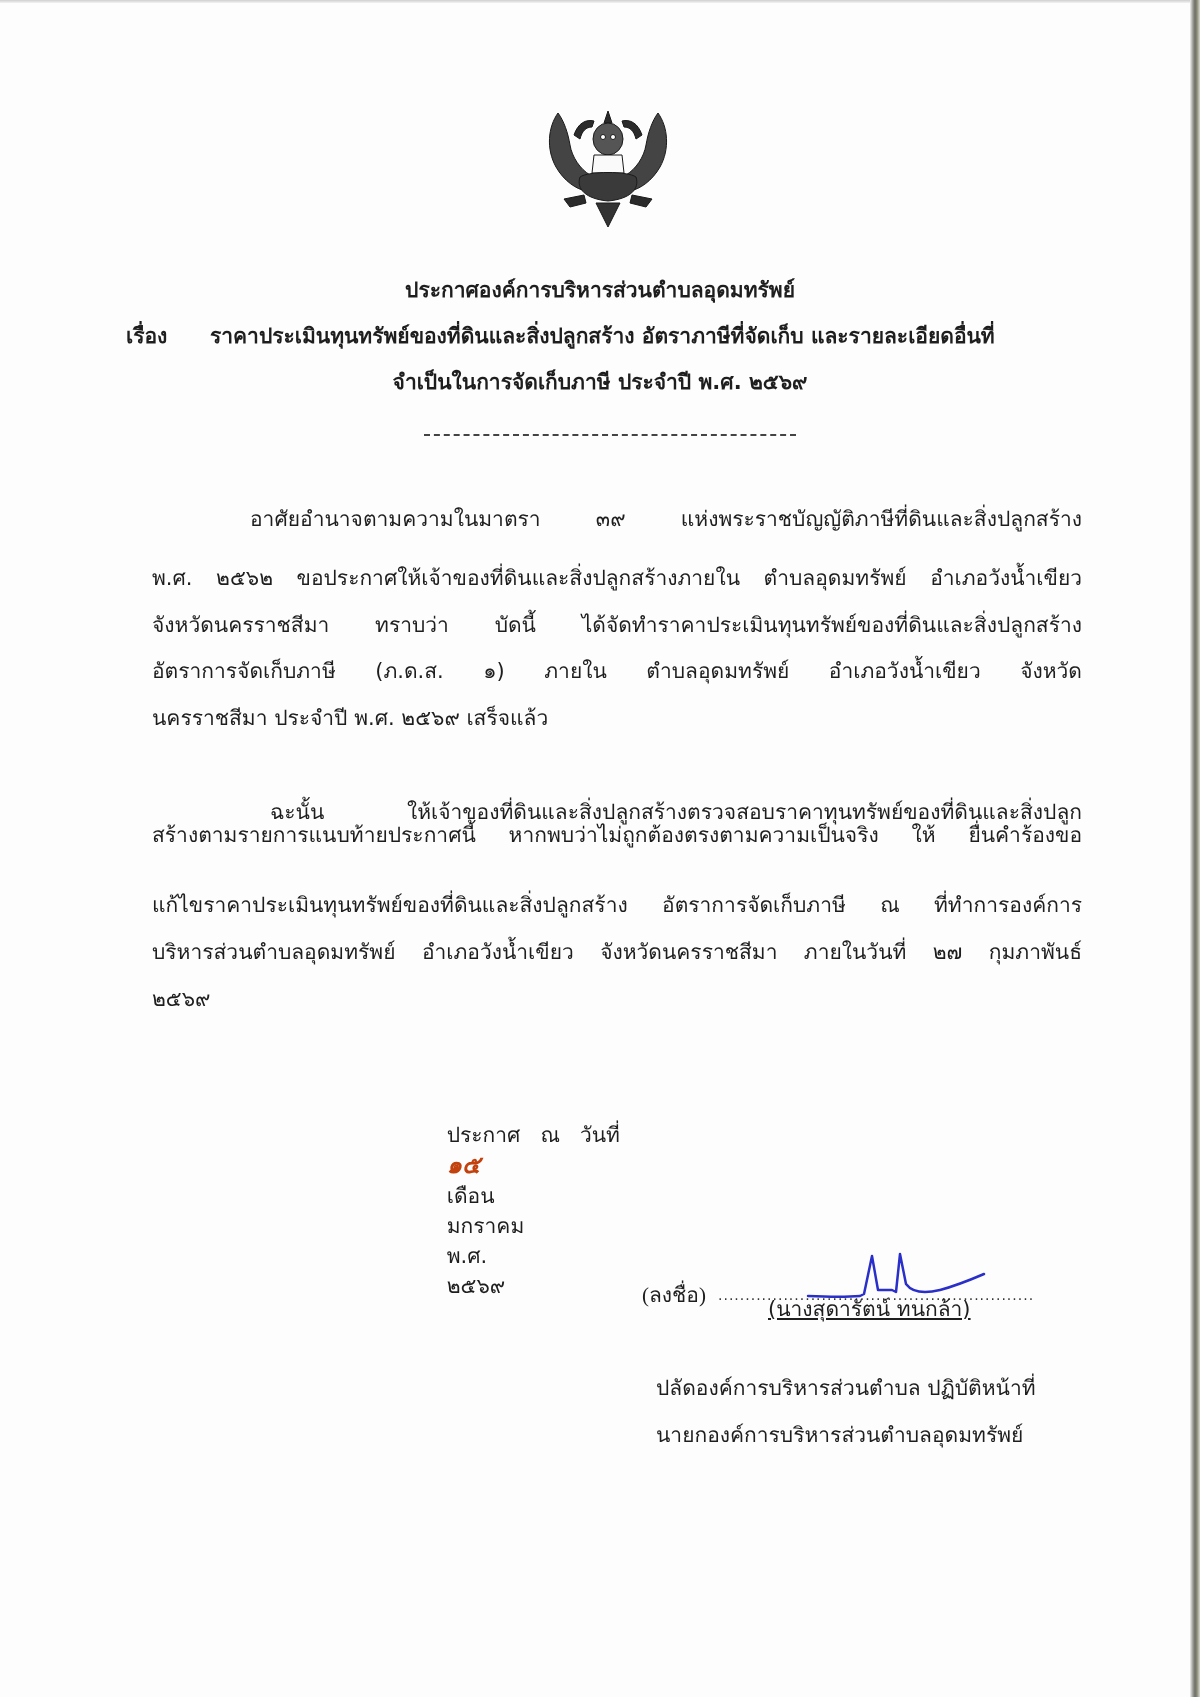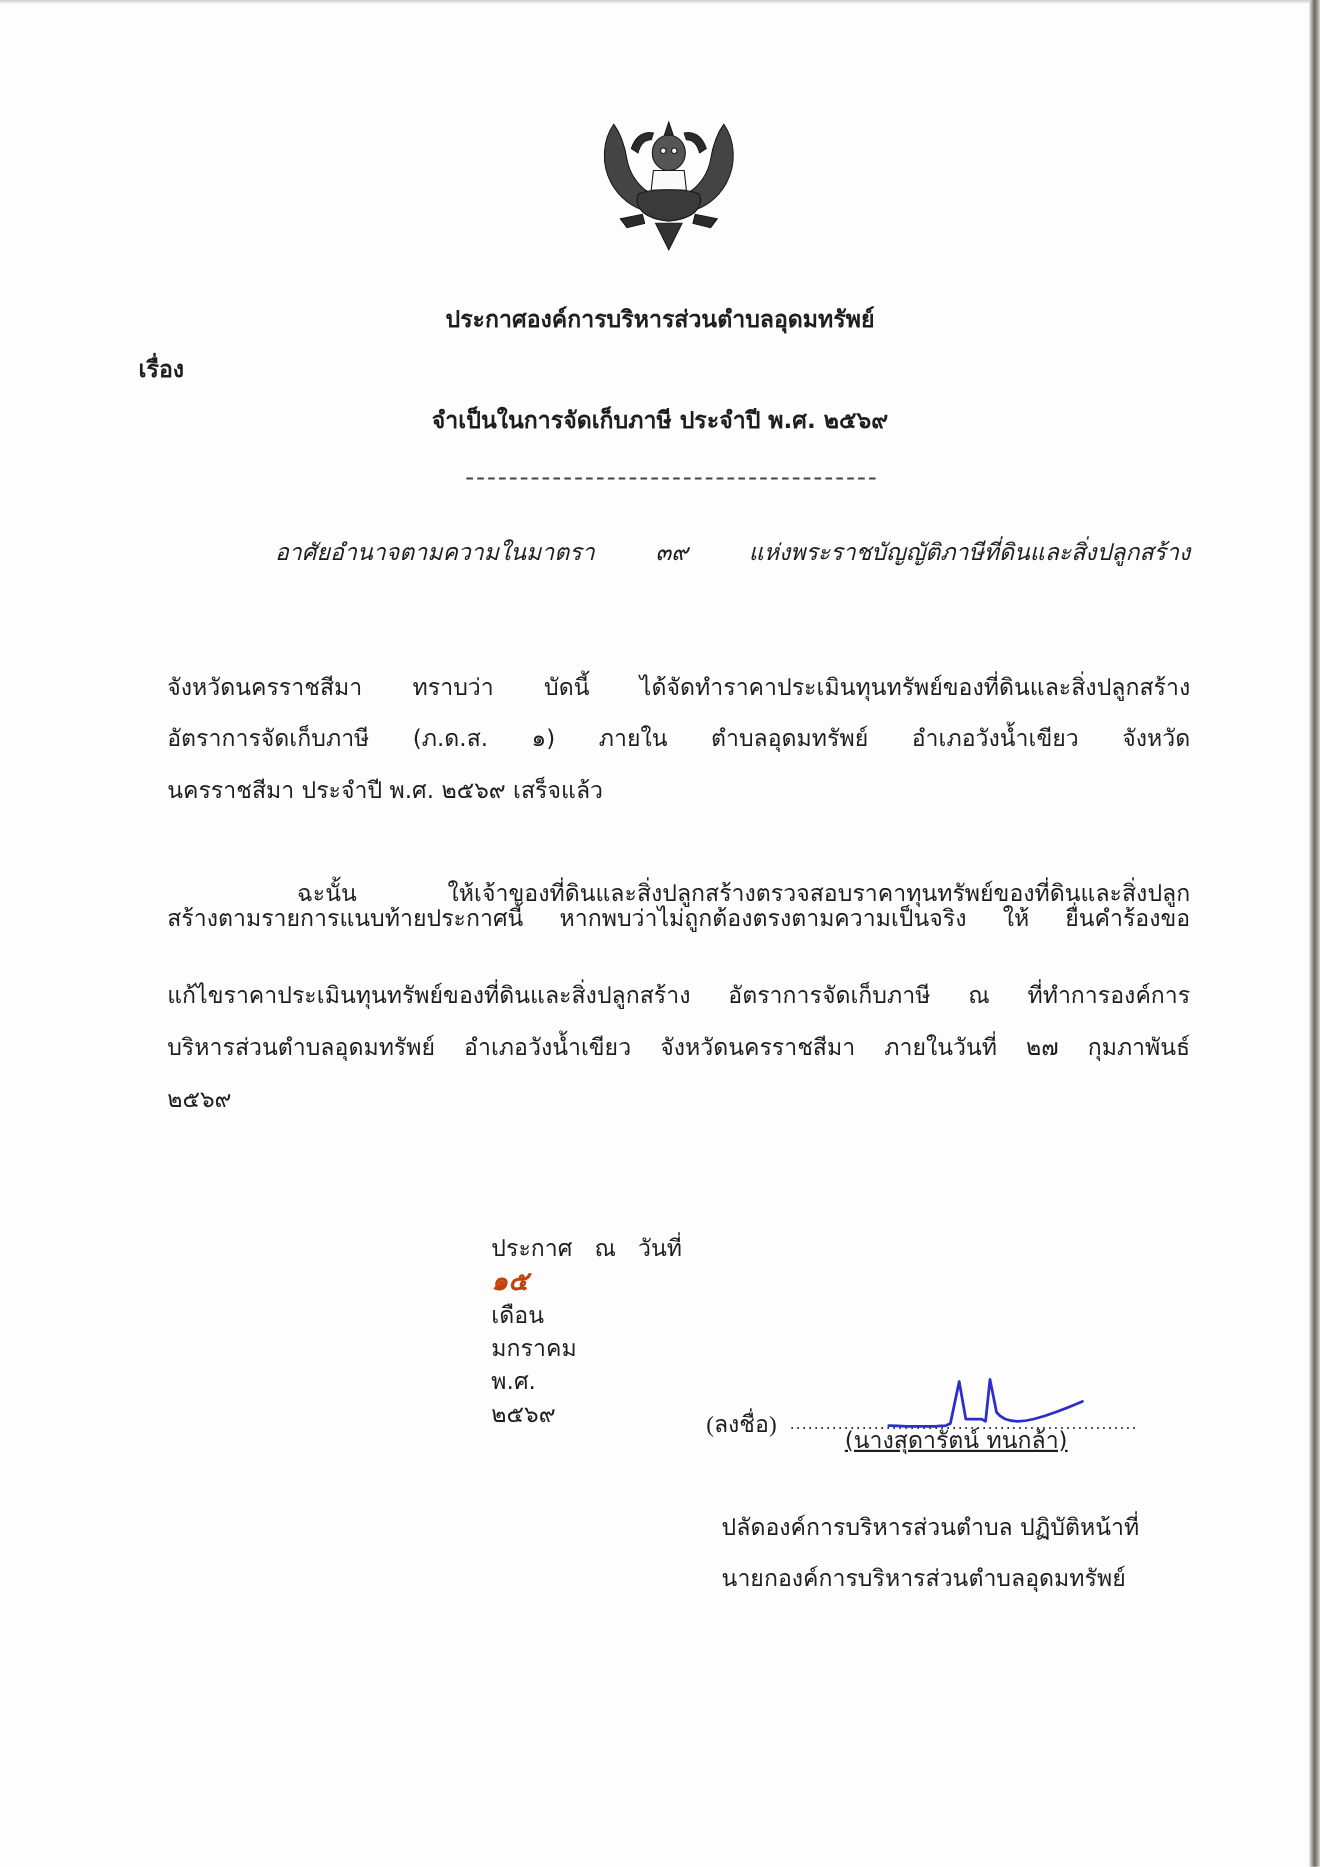--- a/index.html
+++ b/index.html
@@ -126,26 +126,28 @@
       <path d="M24 94 L44 90 L46 98 L30 102 Z"></path>
       <path d="M112 94 L92 90 L90 98 L106 102 Z"></path>
 
       <path d="M56 98 L68 122 L80 98 Z" fill="#333"></path>
     </g>
   </svg>
 
   <div class="line bold center" style="top:275px;">ประกาศองค์การบริหารส่วนตำบลอุดมทรัพย์</div>
 
   <div class="line bold" style="top:321px; left:126px;">เรื่อง</div>
+  <div class="line bold" style="top:321px; left:210px;">ราคาประเมินทุนทรัพย์ของที่ดินและสิ่งปลูกสร้าง อัตราภาษีที่จัดเก็บ และรายละเอียดอื่นที่</div>
 
   <div class="line bold center" style="top:367px;">จำเป็นในการจัดเก็บภาษี ประจำปี  พ.ศ. ๒๕๖๙</div>
 
   <div class="divider"></div>
 
-  <div class="justify" style="top:487px; left:250px; width:832px;font-style:italic;">อาศัยอำนาจตามความในมาตรา  ๓๙  แห่งพระราชบัญญัติภาษีที่ดินและสิ่งปลูกสร้าง</div>
+  <div class="justify" style="top:504px; left:250px; width:832px;">อาศัยอำนาจตามความในมาตรา  ๓๙  แห่งพระราชบัญญัติภาษีที่ดินและสิ่งปลูกสร้าง</div>
+  <div class="justify" style="top:563px;">พ.ศ. ๒๕๖๒  ขอประกาศให้เจ้าของที่ดินและสิ่งปลูกสร้างภายใน  ตำบลอุดมทรัพย์ อำเภอวังน้ำเขียว</div>
   <div class="justify" style="top:610px;">จังหวัดนครราชสีมา ทราบว่า  บัดนี้     ได้จัดทำราคาประเมินทุนทรัพย์ของที่ดินและสิ่งปลูกสร้าง</div>
   <div class="justify" style="top:656px;">อัตราการจัดเก็บภาษี (ภ.ด.ส. ๑) ภายใน ตำบลอุดมทรัพย์       อำเภอวังน้ำเขียว  จังหวัด</div>
   <div class="justify last" style="top:703px;">นครราชสีมา  ประจำปี พ.ศ. ๒๕๖๙  เสร็จแล้ว</div>
 
   <div class="justify" style="top:797px; left:270px; width:812px;">ฉะนั้น   ให้เจ้าของที่ดินและสิ่งปลูกสร้างตรวจสอบราคาทุนทรัพย์ของที่ดินและสิ่งปลูก</div>
   <div class="justify" style="top:820px;">สร้างตามรายการแนบท้ายประกาศนี้ หากพบว่าไม่ถูกต้องตรงตามความเป็นจริง ให้ ยื่นคำร้องขอ</div>
   <div class="justify" style="top:890px;">แก้ไขราคาประเมินทุนทรัพย์ของที่ดินและสิ่งปลูกสร้าง อัตราการจัดเก็บภาษี  ณ ที่ทำการองค์การ</div>
   <div class="justify" style="top:937px;">บริหารส่วนตำบลอุดมทรัพย์ อำเภอวังน้ำเขียว จังหวัดนครราชสีมา ภายในวันที่ ๒๗  กุมภาพันธ์</div>
   <div class="justify last" style="top:984px;">๒๕๖๙</div>
 

